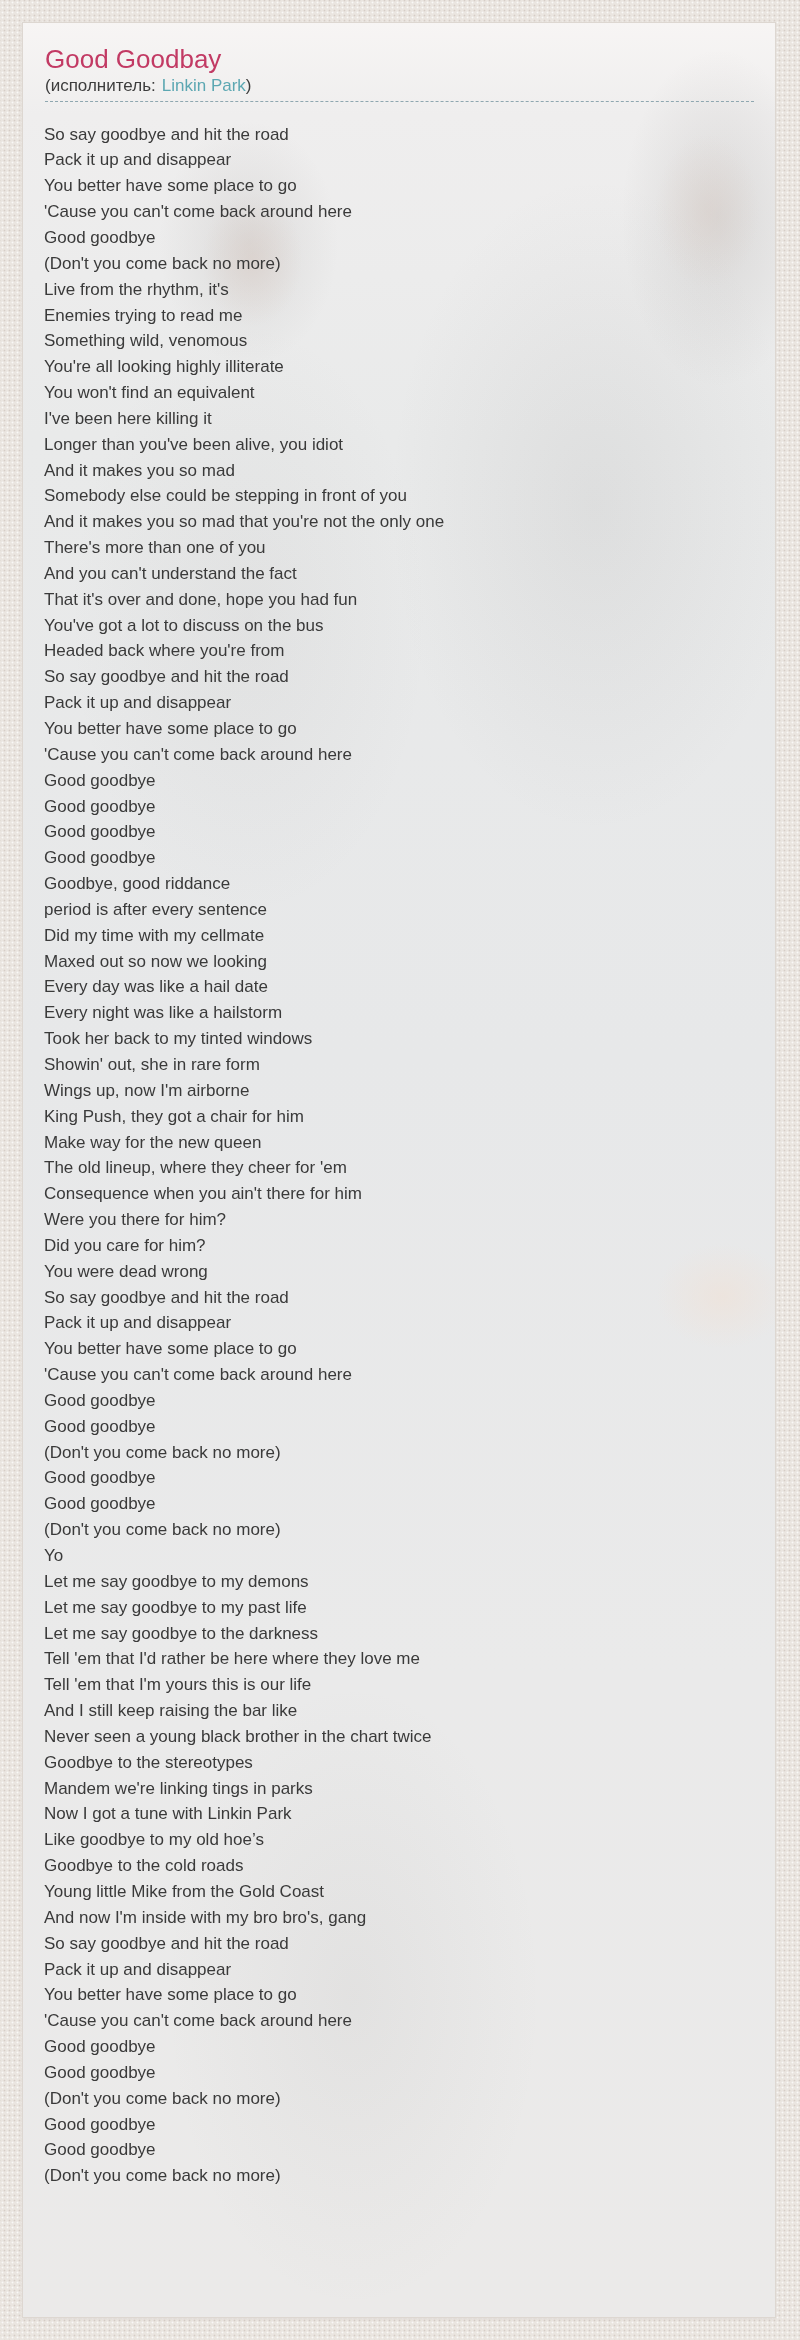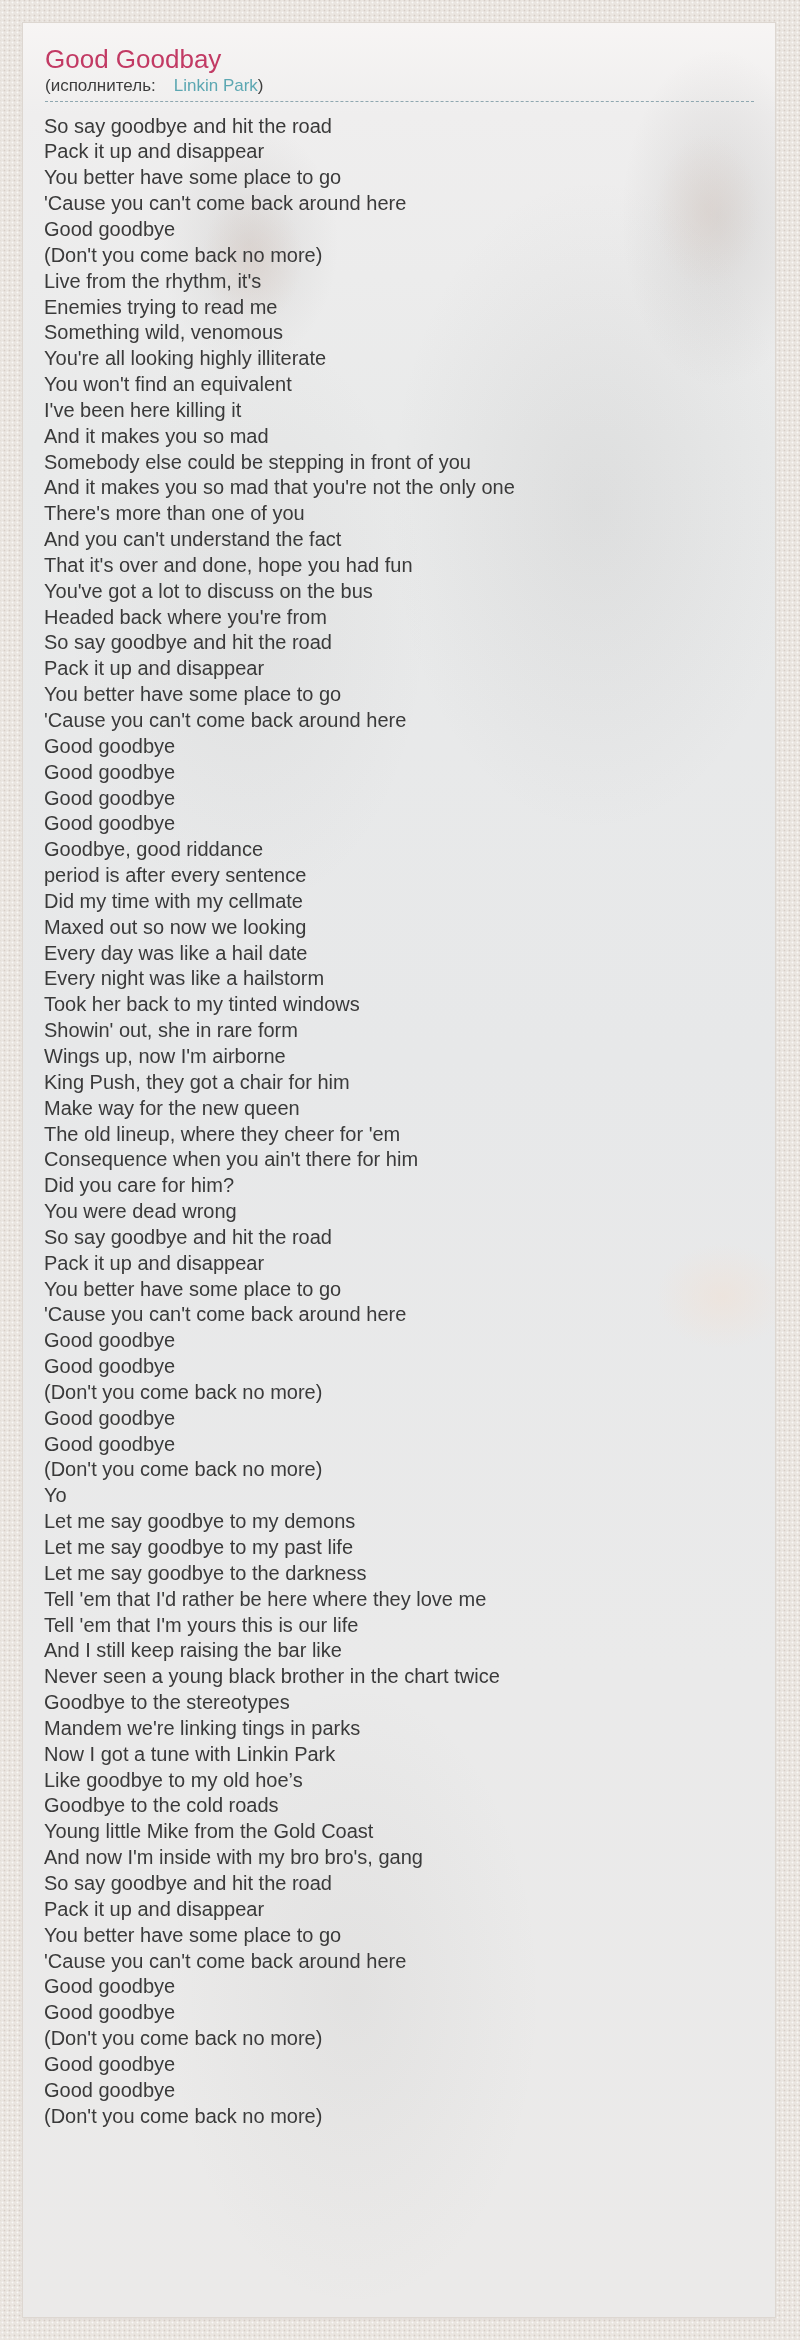--- a/index.html
+++ b/index.html
@@ -59,26 +59,26 @@
     margin-left: 1px;
     font-size: 17px;
     line-height: 20px;
     color: #3d3d3d;
     padding-bottom: 5px;
     border-bottom: 1px dashed #8fa7b0;
   }
   .artist-link {
     color: #5ca7b2;
     text-decoration: none;
-    margin-left: 18px;
+    margin-left: 6px;
   }
   .lyrics {
-    margin-top: 12px;
+    margin-top: 20px;
     padding-bottom: 30px;
-    font-size: 20px;
+    font-size: 17px;
     line-height: 25.85px;
     color: #3a3a3a;
   }
   .lyric-line {
     white-space: pre;
   }
 </style>
 </head>
 <body>
 
@@ -95,20 +95,21 @@
           <div class="lyric-line">You better have some place to go</div>
           <div class="lyric-line">'Cause you can't come back around here</div>
           <div class="lyric-line">Good goodbye</div>
           <div class="lyric-line">(Don't you come back no more)</div>
           <div class="lyric-line">Live from the rhythm, it's</div>
           <div class="lyric-line">Enemies trying to read me</div>
           <div class="lyric-line">Something wild, venomous</div>
           <div class="lyric-line">You're all looking highly illiterate</div>
           <div class="lyric-line">You won't find an equivalent</div>
           <div class="lyric-line">I've been here killing it</div>
+          <div class="lyric-line">Longer than you've been alive, you idiot</div>
           <div class="lyric-line">And it makes you so mad</div>
           <div class="lyric-line">Somebody else could be stepping in front of you</div>
           <div class="lyric-line">And it makes you so mad that you're not the only one</div>
           <div class="lyric-line">There's more than one of you</div>
           <div class="lyric-line">And you can't understand the fact</div>
           <div class="lyric-line">That it's over and done, hope you had fun</div>
           <div class="lyric-line">You've got a lot to discuss on the bus</div>
           <div class="lyric-line">Headed back where you're from</div>
           <div class="lyric-line">So say goodbye and hit the road</div>
           <div class="lyric-line">Pack it up and disappear</div>
@@ -124,20 +125,21 @@
           <div class="lyric-line">Maxed out so now we looking</div>
           <div class="lyric-line">Every day was like a hail date</div>
           <div class="lyric-line">Every night was like a hailstorm</div>
           <div class="lyric-line">Took her back to my tinted windows</div>
           <div class="lyric-line">Showin' out, she in rare form</div>
           <div class="lyric-line">Wings up, now I'm airborne</div>
           <div class="lyric-line">King Push, they got a chair for him</div>
           <div class="lyric-line">Make way for the new queen</div>
           <div class="lyric-line">The old lineup, where they cheer for 'em</div>
           <div class="lyric-line">Consequence when you ain't there for him</div>
+          <div class="lyric-line">Were you there for him?</div>
           <div class="lyric-line">Did you care for him?</div>
           <div class="lyric-line">You were dead wrong</div>
           <div class="lyric-line">So say goodbye and hit the road</div>
           <div class="lyric-line">Pack it up and disappear</div>
           <div class="lyric-line">You better have some place to go</div>
           <div class="lyric-line">'Cause you can't come back around here</div>
           <div class="lyric-line">Good goodbye</div>
           <div class="lyric-line">Good goodbye</div>
           <div class="lyric-line">(Don't you come back no more)</div>
           <div class="lyric-line">Good goodbye</div>

